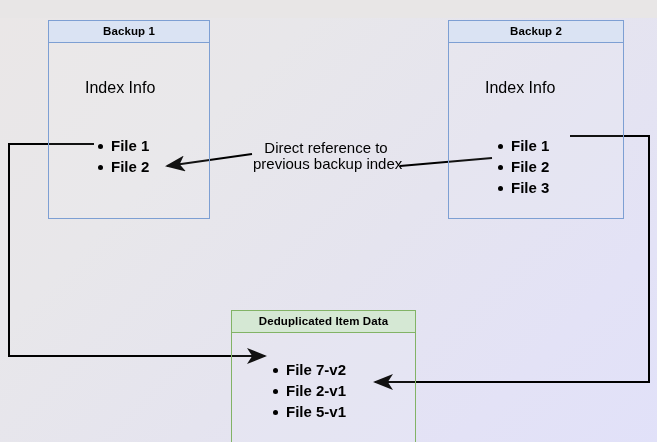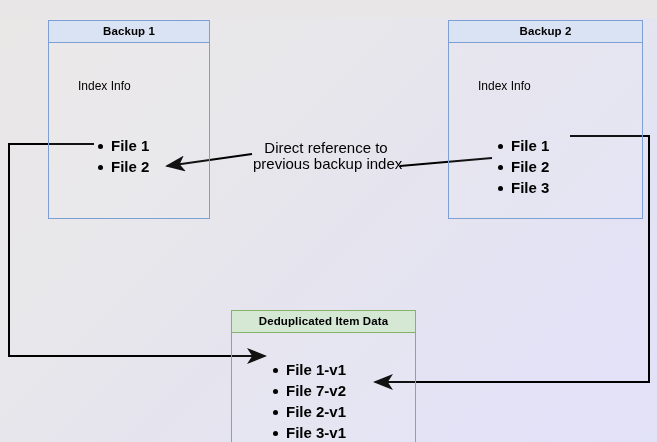--- a/index.html
+++ b/index.html
@@ -59,23 +59,23 @@
   .header-green {
     background: #d5e8d4;
     border-bottom: 1.6px solid #82b366;
   }
   .node-body {
     position: relative;
     height: calc(100% - 22px);
   }
   .index-label {
     position: absolute;
-    left: 29px;
+    left: 36px;
     top: 36px;
-    font-size: 12px;
+    font-size: 16px;
     color: #000;
     white-space: nowrap;
   }
   ul.file-list {
     position: absolute;
     margin: 0;
     padding: 0;
     list-style: none;
   }
   ul.file-list li {
@@ -92,21 +92,21 @@
     position: absolute;
     left: 1px;
     top: 8.5px;
     width: 5px;
     height: 5px;
     border-radius: 50%;
     background: #000;
   }
   
   #node-backup-1 { left: 48px; top: 2px; width: 162px; height: 199px; }
-  #node-backup-2 { left: 448px; top: 2px; width: 195px; height: 199px; }
+  #node-backup-2 { left: 448px; top: 2px; width: 176px; height: 199px; }
   #node-dedup    { left: 231px; top: 292px; width: 185px; height: 136px; }
 
   #node-backup-1 .file-list { left: 48px; top: 92px; }
   #node-backup-2 .file-list { left: 48px; top: 92px; }
   #node-dedup .file-list    { left: 40px; top: 26px; }
 
   .edge-label {
     position: absolute;
     font-size: 15px;
     line-height: 16px;
@@ -161,24 +161,23 @@
         <li>File 2</li>
         <li>File 3</li>
       </ul>
     </div>
   </div>
 
   <div class="node node-green" id="node-dedup">
     <div class="node-header header-green">Deduplicated Item Data</div>
     <div class="node-body">
       <ul class="file-list">
-        <li>File 1-v1</li>
         <li>File 7-v2</li>
         <li>File 2-v1</li>
-        <li>File 3-v1</li>
+        <li>File 5-v1</li>
       </ul>
     </div>
   </div>
 
   <div class="edge-label" id="label-direct-reference">
     <div>Direct reference to</div>
     <div>previous backup index</div>
   </div>
 
 </div>

